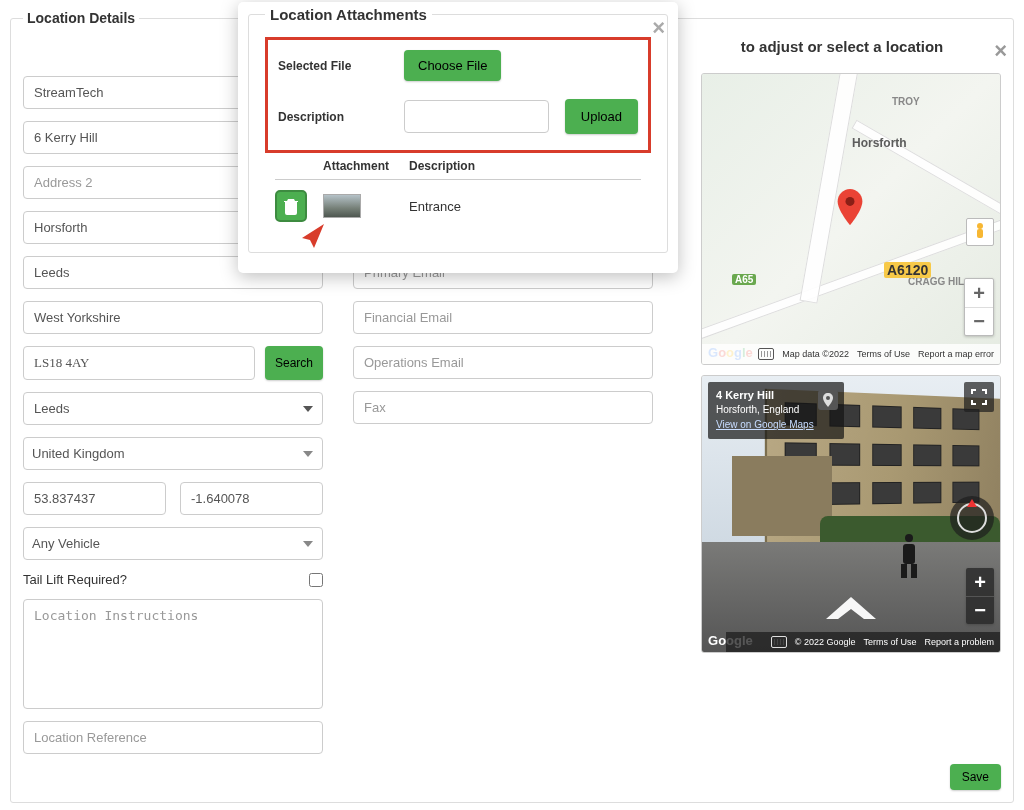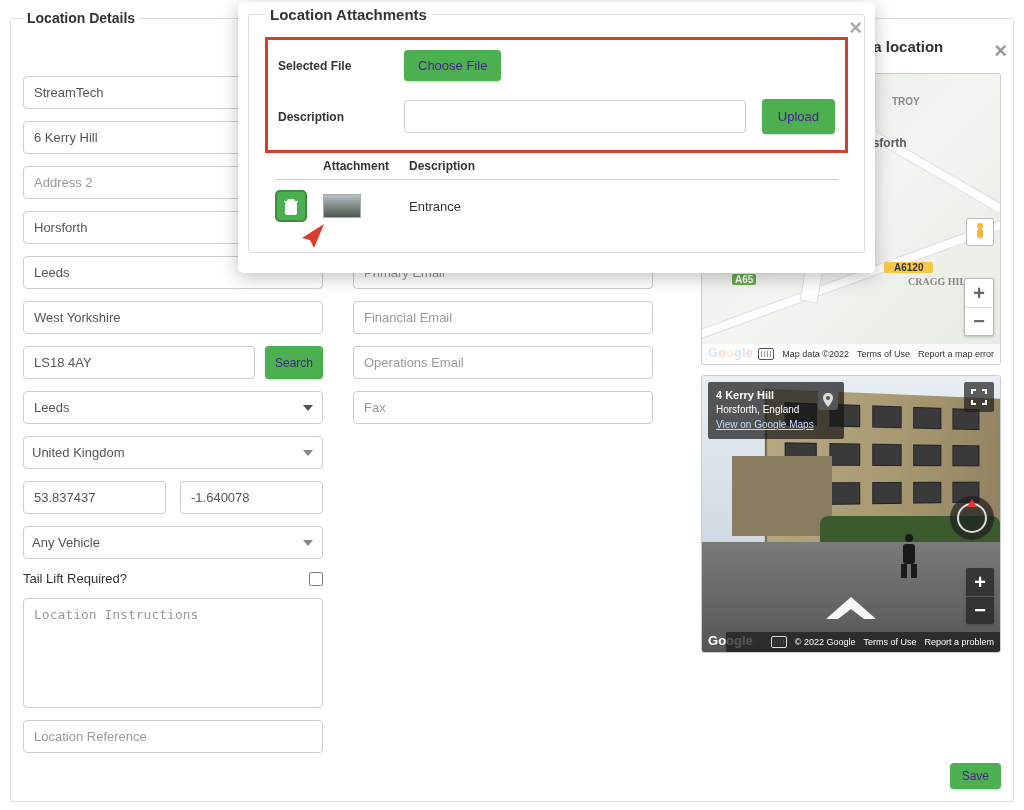--- a/index.html
+++ b/index.html
@@ -7,24 +7,24 @@
 .outer-panel { border: 1px solid #ddd; border-radius: 3px; padding: 0 12px 12px 12px; position: relative; }
 .outer-panel > legend, fieldset > legend { font-weight: bold; font-size: 14px; padding: 0 4px; }
 .main-cols { display: flex; gap: 30px; }
 .col-left { flex: 0 0 300px; display: flex; flex-direction: column; gap: 12px; padding-top: 50px; }
 .col-mid { flex: 0 0 300px; display: flex; flex-direction: column; gap: 12px; padding-top: 230px; position:relative; }
 .col-right { flex: 1; display: flex; flex-direction: column; gap: 10px; }
 .input, .select, .textarea { width: 100%; border: 1px solid #ccc; border-radius: 4px; padding: 8px 10px; font-size: 13px; color: #555; background: #fff; }
 .input::placeholder, .textarea::placeholder { color: #999; }
 .textarea { height: 110px; resize: none; }
 .row-search { display: flex; gap: 10px; }
-.row-search .input { flex: 1; }
+.row-search .input { flex: 1; font-family: Liberation Serif, serif; }
 .row-latlng { display: flex; gap: 14px; }
 .row-latlng .input { flex: 1; }
-.btn { border: none; border-radius: 4px; padding: 8px 14px; cursor: pointer; font-size: 13px; color: #4c1d95; }
+.btn { border: none; border-radius: 4px; padding: 8px 14px; cursor: pointer; font-size: 13px; color: #000000; }
 .btn-green { background: #4CAF50; box-shadow: 0 1px 2px rgba(0,0,0,0.2); }
 .btn-search { padding: 6px 10px; font-size:12px; }
 .select-dd { position: relative; }
 .select-dd .input { padding-right: 28px; }
 .select-caret { position: absolute; right: 10px; top: 50%; transform: translateY(-50%); width: 0; height: 0; border-left: 5px solid transparent; border-right: 5px solid transparent; border-top: 6px solid #555; }
 .select-native { appearance: none; -webkit-appearance: none; background: #fff; padding-left: 8px; }
 .chk-row { display: flex; align-items: center; justify-content: space-between; }
 .chk-row input[type=checkbox] { width: 14px; height: 14px; }
 .right-align { display: flex; justify-content: flex-end; }
 .opt-out { position:absolute; top: 228px; right: 0; font-size:12px; color:#555;}
@@ -70,21 +70,21 @@
 .sv-zoom { bottom: 28px; }
 .sv-footer { background: rgba(30,30,30,0.75); color:#fff;margin-left:24px; }
 .sv-footer span { color:#fff; }
 .person { position:absolute; bottom:74px; right:80px; width:22px; height:44px; }
 .person-head { width:8px;height:8px; background:#1a1a1a; border-radius:50%; margin:0 auto;}
 .person-body { width:12px; height:20px; background:#1a1a1a; margin:2px auto 0; border-radius:3px;}
 .person-legs { width:16px; height:14px; margin:0 auto; display:flex; gap:4px;}
 .person-legs div{ flex:1; background:#1a1a1a;}
 .close-x { position: absolute; cursor: pointer; color: #aaa; font-size: 22px; font-weight: bold; line-height: 1;}
 .panel-close { top: 14px; right: 6px; color:#999;}
-.modal { position: absolute; top: 2px; left: 238px; width: 637px; background: #fff; border-radius: 5px; box-shadow: 0 4px 18px rgba(0,0,0,0.25); z-index: 100; }
+.modal { position: absolute; top: 2px; left: 238px; width: 440px; background: #fff; border-radius: 5px; box-shadow: 0 4px 18px rgba(0,0,0,0.25); z-index: 100; }
 .modal-inner { padding: 4px 10px 20px 10px; }
 .modal fieldset { border: 1px solid #ddd; border-radius: 3px; padding: 14px 16px 20px 16px; margin: 0; position:relative;}
 .modal fieldset legend { font-weight: bold; font-size: 15px; padding: 0 5px; }
 .modal .close-x { top: -6px; right: 2px; }
 .upload-block { border: 3px solid #d83c2b; padding: 10px 10px 16px 10px; }
 .upload-row { display: flex; align-items: center; gap: 16px; margin-bottom: 18px; }
 .upl-label { flex: 0 0 110px; font-weight: bold; font-size: 12px; }
 .upl-mid { flex: 1; }
 .upl-right { flex: 0 0 auto; }
 .desc-input { width: 100%; }
@@ -160,22 +160,22 @@
     <div class="col-right">
       <div class="map-title">to adjust or select a location</div>
 
       <div class="map-box">
         <div class="map-area">
           <div class="road r1"></div>
             <div class="road r2"></div>
             <div class="road r3"></div>
           <span class="map-label" style="top:62px; left:150px;">Horsforth</span>
           <span class="map-label" style="top:22px; left:190px; font-size:10px; color:#888;">TROY</span>
-          <span class="map-label" style="top:202px; left:206px; font-size:10px; color:#888;font-family:Liberation Serif, serif;">CRAGG HIL</span>
-          <span class="map-label" style="top:188px; left:182px; font-size:10px; background:#f7c948;color:#333;padding:0 10px;border-radius:2px;">A6120</span>
+          <span class="map-label" style="top:202px; left:206px; font-size:10px; color:#888;">CRAGG HIL</span>
+          <span class="map-label" style="top:188px; left:182px; font-size:14px; background:#f7c948;color:#333;padding:0 3px;border-radius:2px;">A6120</span>
           <span class="map-label" style="top:200px; left:30px; font-size:10px; background:#6aa84f;color:#fff;padding:0 3px;border-radius:2px;">A65</span>
           <div class="map-pin">
             <svg viewBox="0 0 24 32">
                 <path fill="#EA4335" d="M12 0C6 0 1 5 1 11c0 8 11 21 11 21s11-13 11-21C23 5 18 0 12 0z"></path>
                 <circle cx="12" cy="11" r="4" fill="#8a1f16"></circle>
               </svg>
           </div>
           <div class="map-ctrls-right map-pegman">
             <div class="pegman-box">
               <svg width="16" height="20" viewBox="0 0 16 20">

